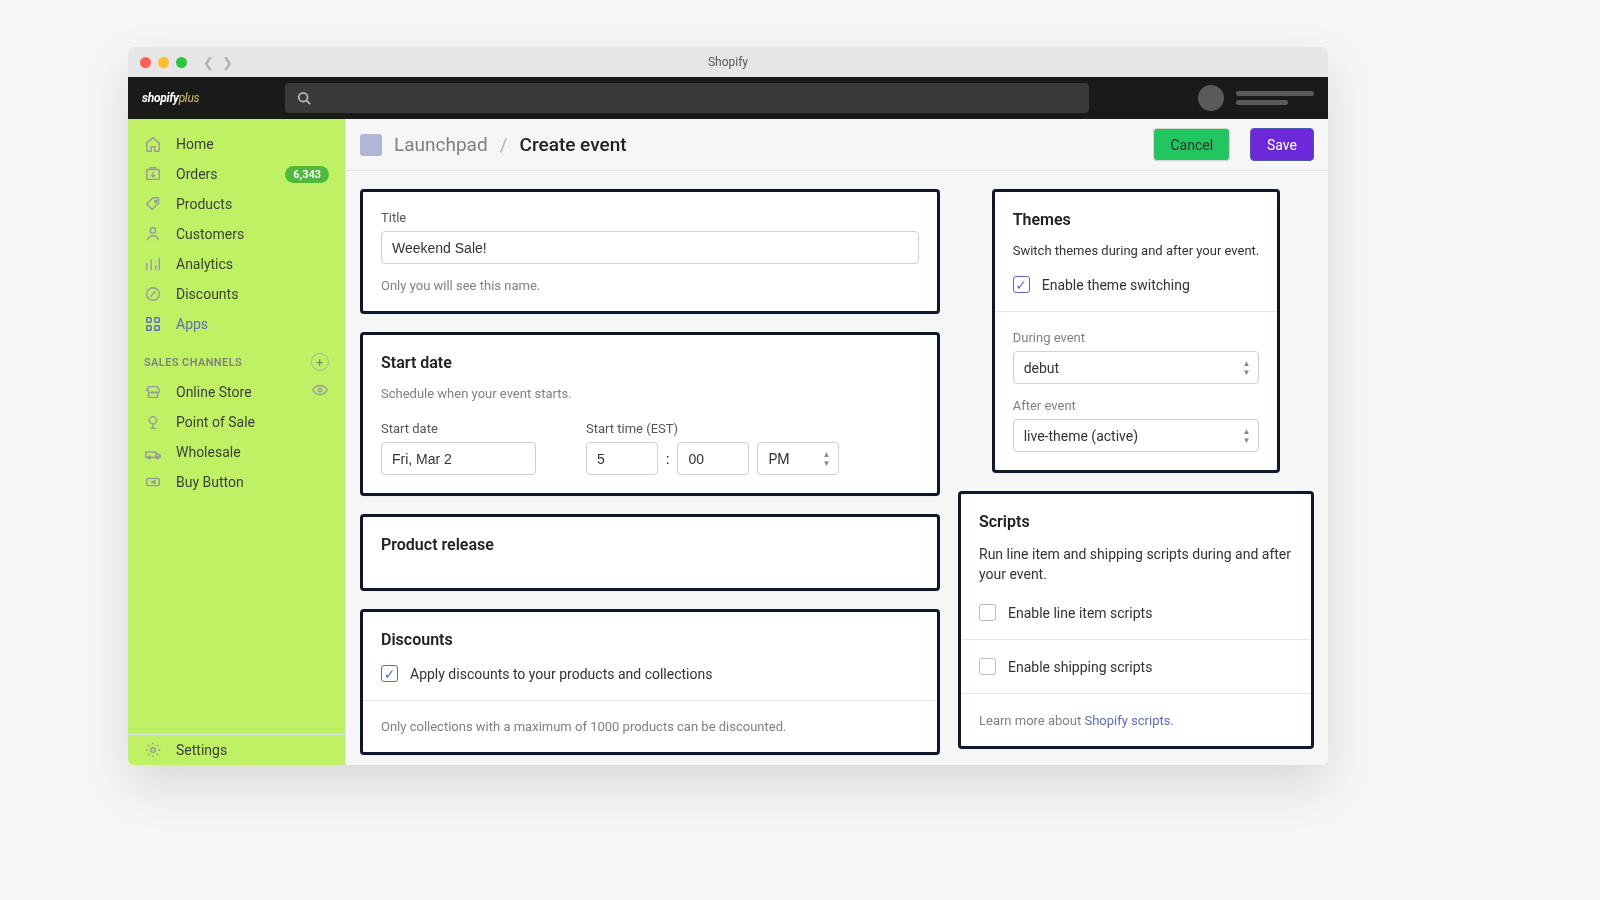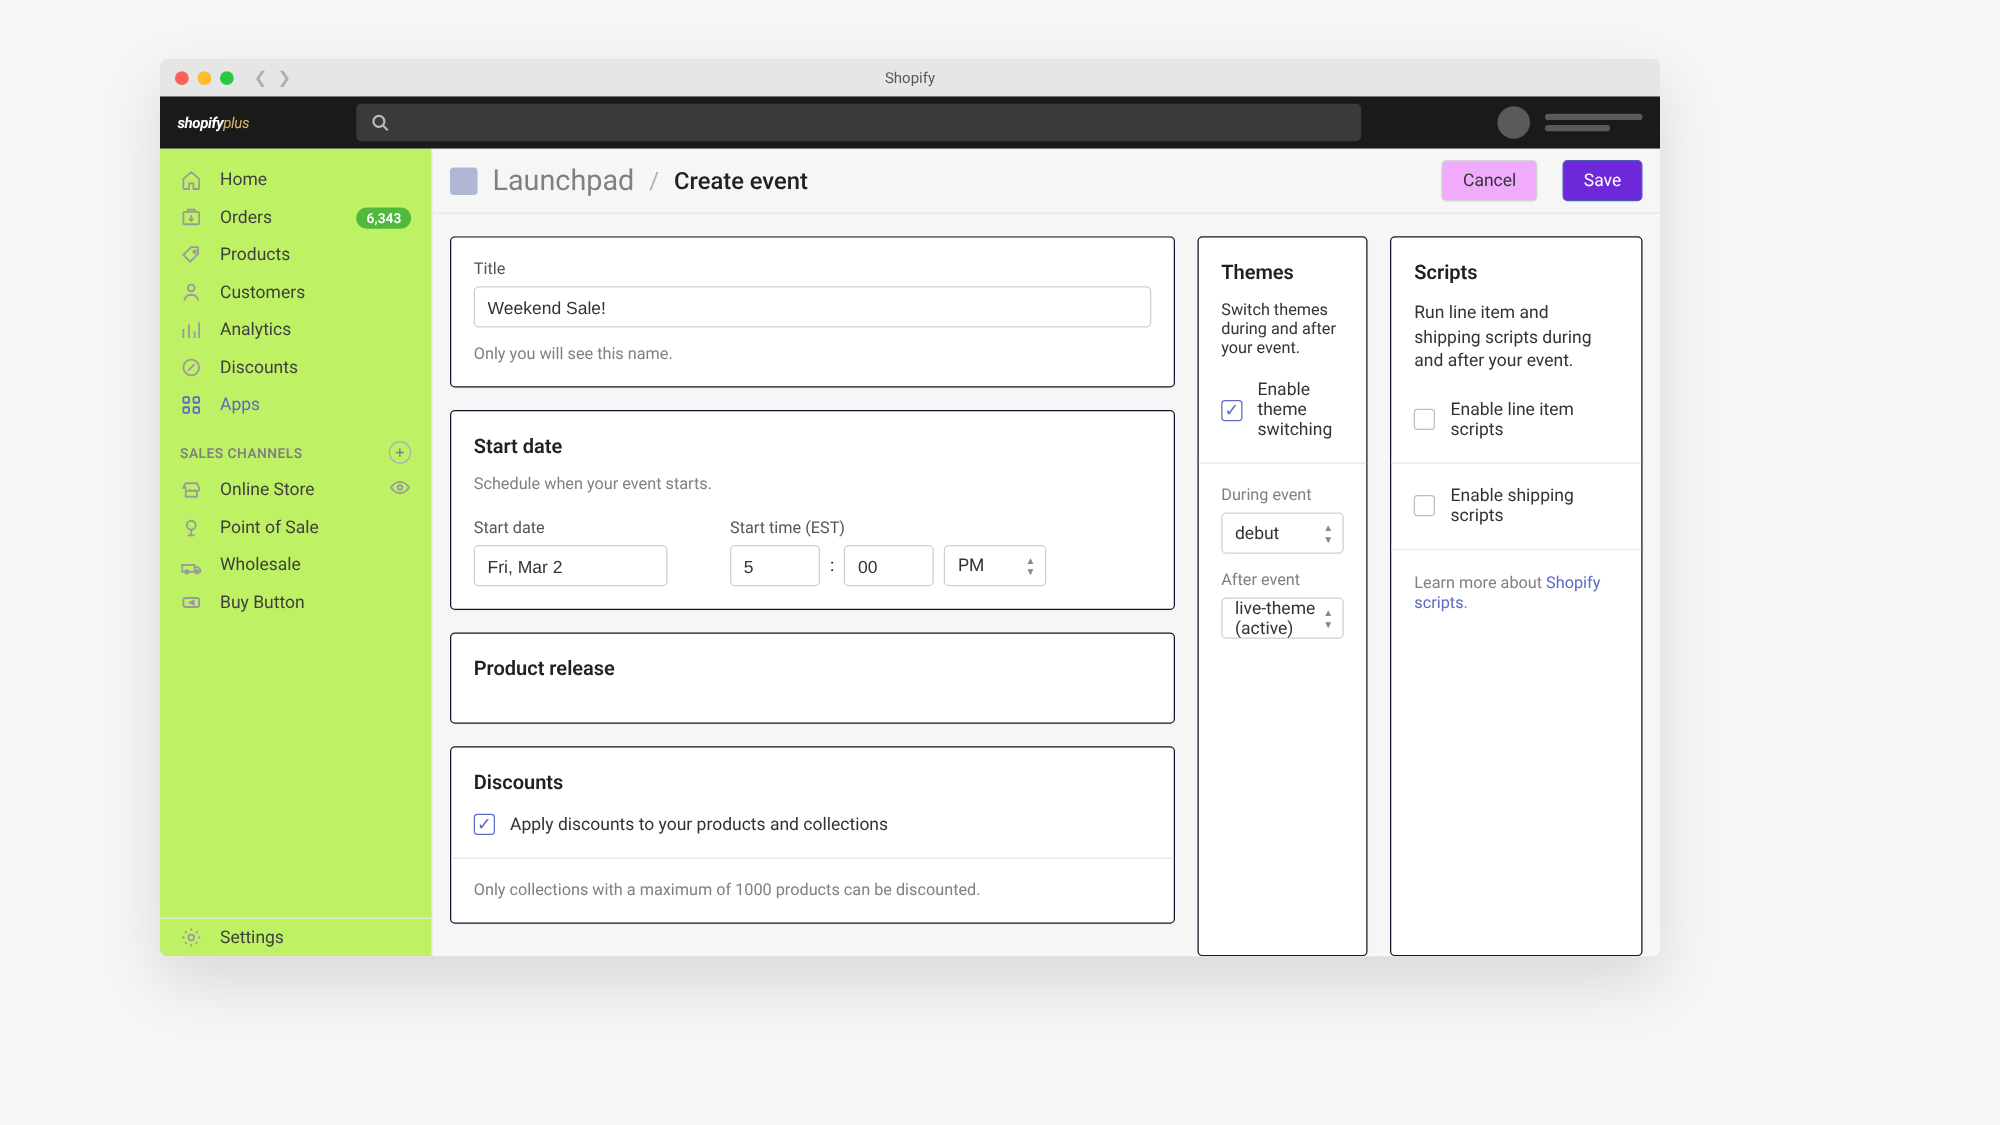--- a/index.html
+++ b/index.html
@@ -119,51 +119,51 @@
     background:#f6f6f7;
   }
   .pagehead {
     height:52px;
     border-bottom:1px solid #e5e5e5;
     display:flex; align-items:center;
     padding: 0 14px;
     gap:12px;
   }
   .app-icon { width:22px; height:22px; background:#b0b7d6; border-radius:3px;}
-  .bc-app { color:#808080; font-size:23px; }
+  .bc-app { color:#808080; font-size:19px; }
   .bc-sep { color:#b0b0b0; font-size:19px;}
   .bc-cur { color:#212121; font-size:19px; font-weight:500;}
   .pagehead .spacer { flex:1; }
   .btn {
     height: 33px;
     padding: 0 16px;
     border-radius:4px;
     font-size:14px;
     cursor:pointer;
     display:inline-flex; align-items:center;
   }
   .btn-sec {
-    background:#f0abfc; border:1px solid #d6d6d6; color:#333;
+    background:#22c55e; border:1px solid #d6d6d6; color:#333;
     box-shadow: 0 1px 0 rgba(0,0,0,0.04);
   }
   .btn-pri {
     background:#6d28d9; border:1px solid #4c5ab0; color:#fff;
   }
 
   .content {
     flex:1; overflow:hidden;
     padding: 18px 14px 0;
     display:flex; gap:18px;
   }
   .col-main { flex:1; display:flex; flex-direction:column; gap:18px; overflow:hidden;}
-  .col-side { width:356px; display:flex; gap:18px;}
+  .col-side { width:356px; display:flex; flex-direction:column; gap:18px;align-items:center;}
 
   .card {
     background:#fff;
-    border:1px solid #0f172a;
+    border:3px solid #0f172a;
     border-radius:4px;
     box-shadow: 0 1px 1px rgba(0,0,0,0.03);
   }
   .card-pad { padding: 18px 18px; }
   .card-title { font-size:16px; font-weight:600; color:#212121; margin-bottom:14px;}
   .field-label { font-size:13px; color:#555; margin-bottom:6px; display:block;}
   .muted { font-size:13px; color:#808080; }
   .input, .select {
     width:100%; height:33px;
     border:1px solid #cfcfcf; border-radius:4px;

